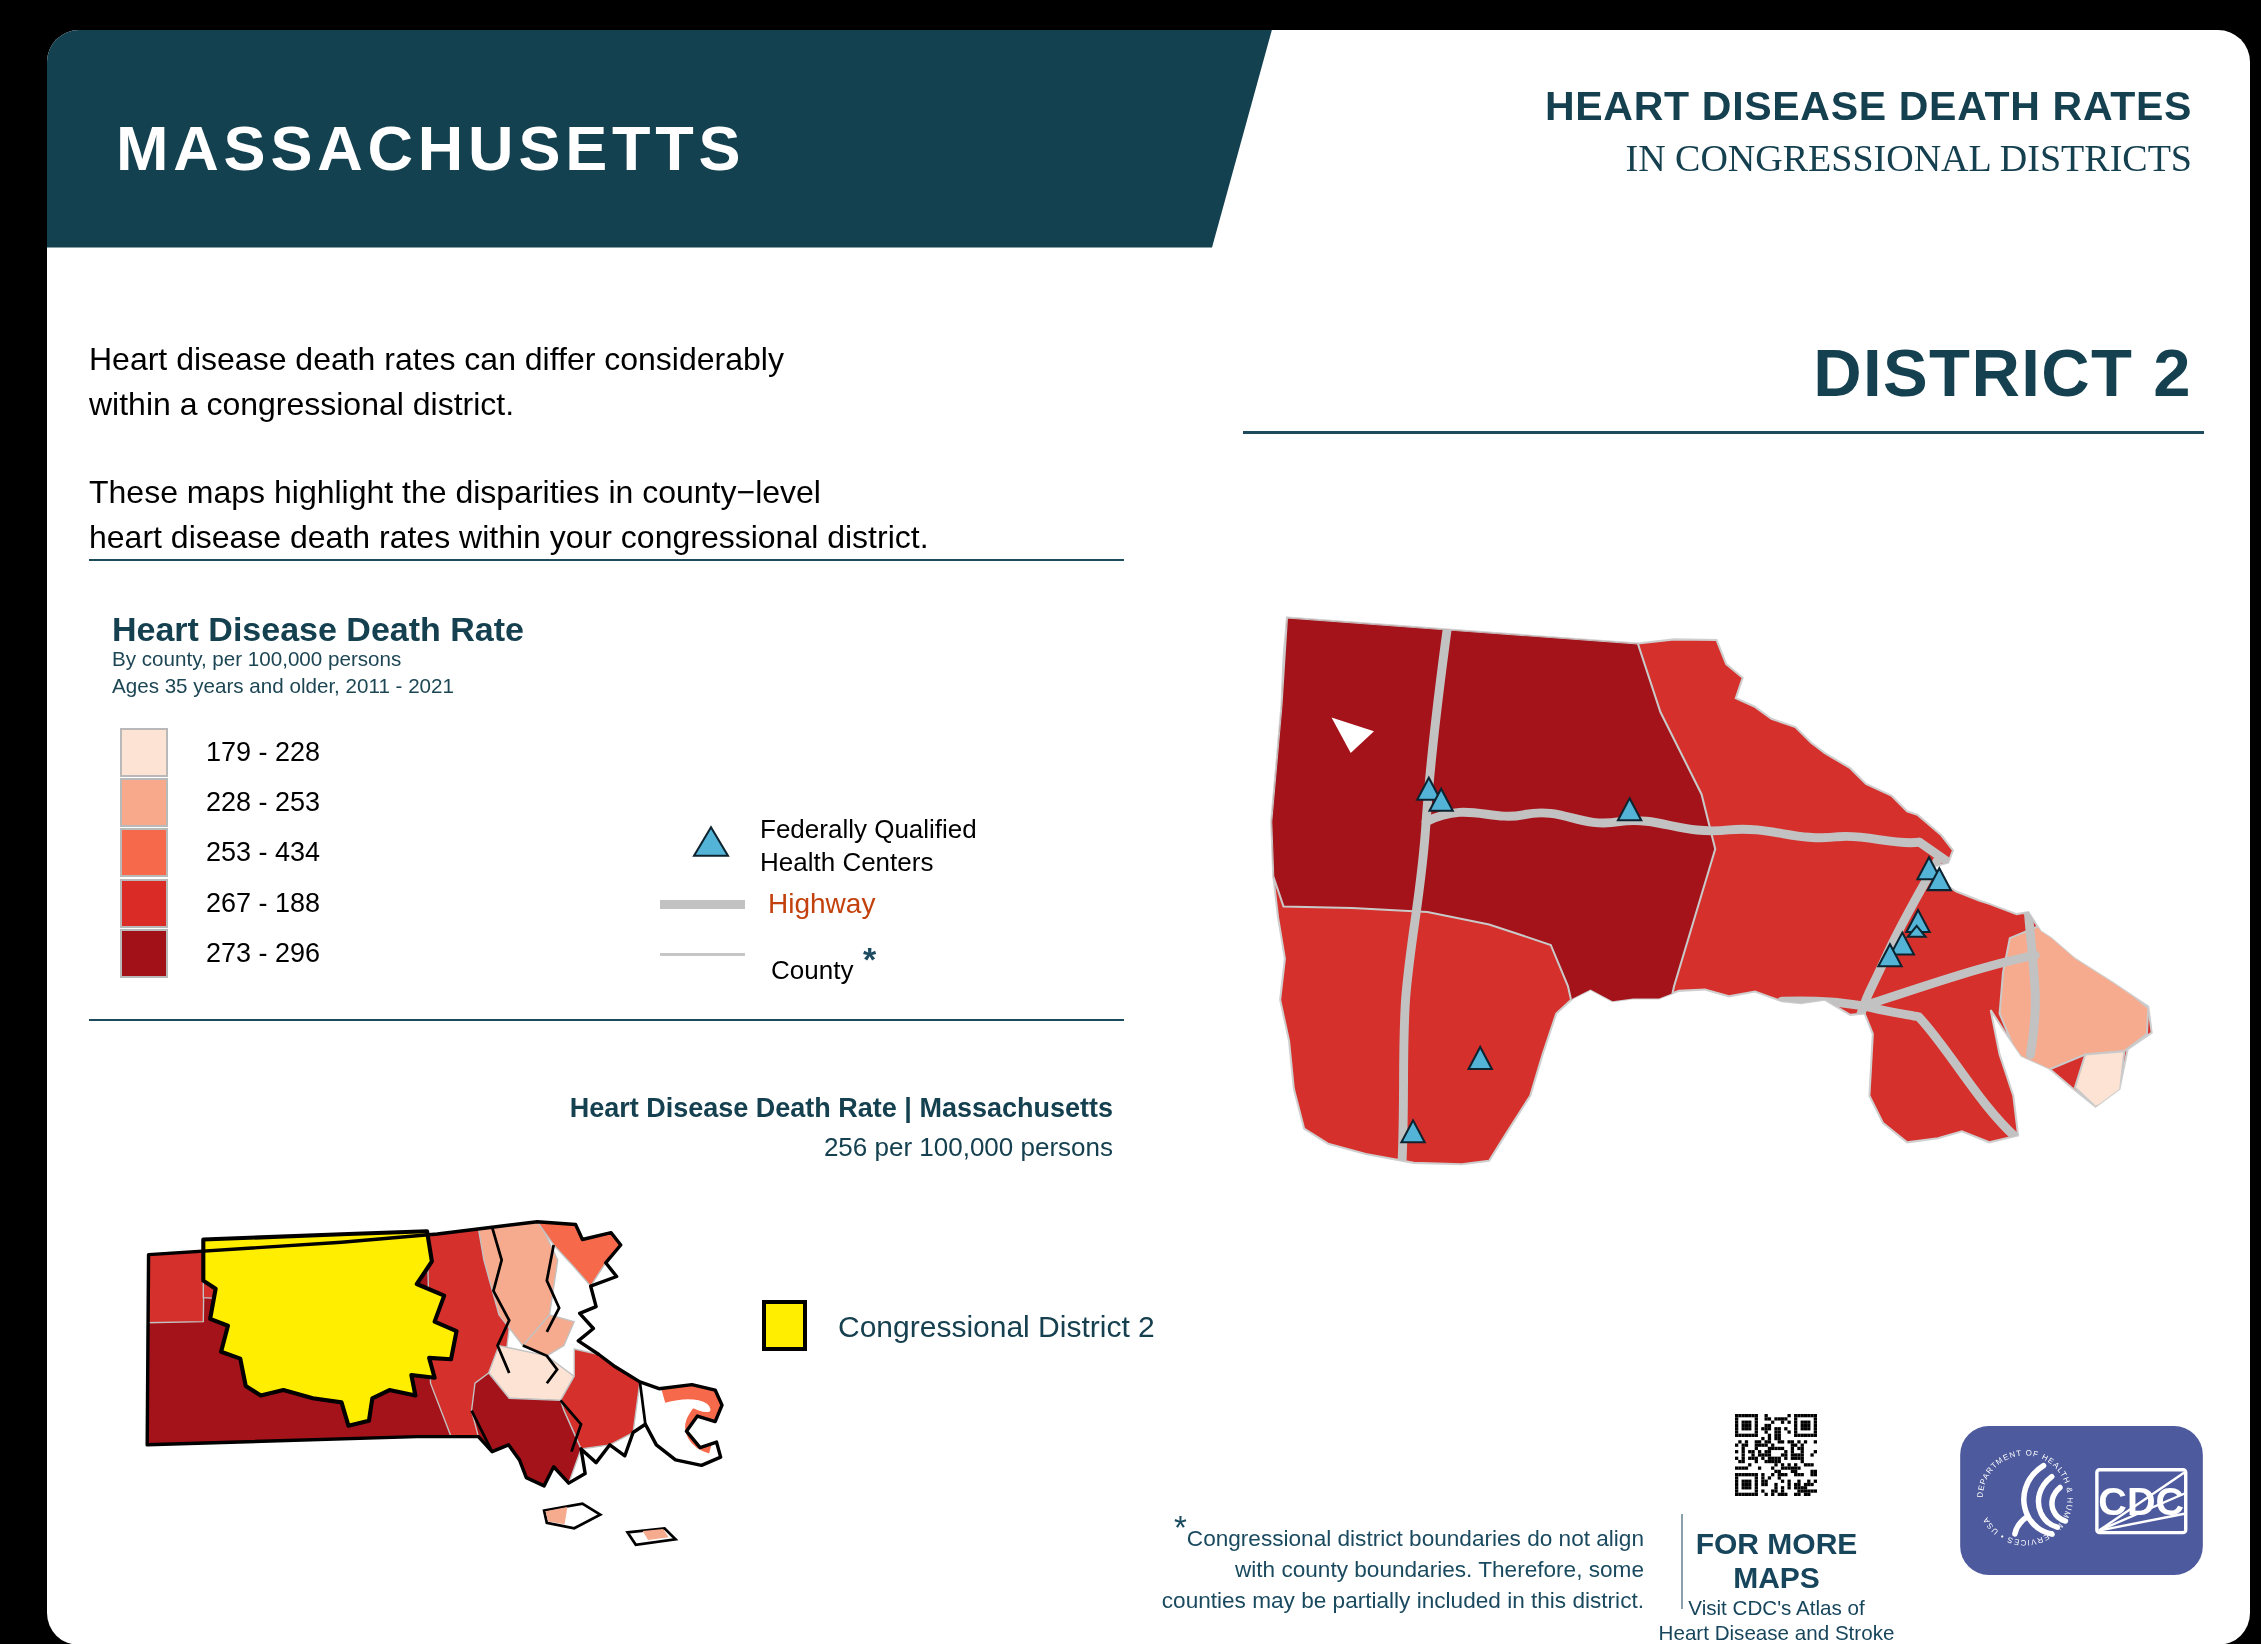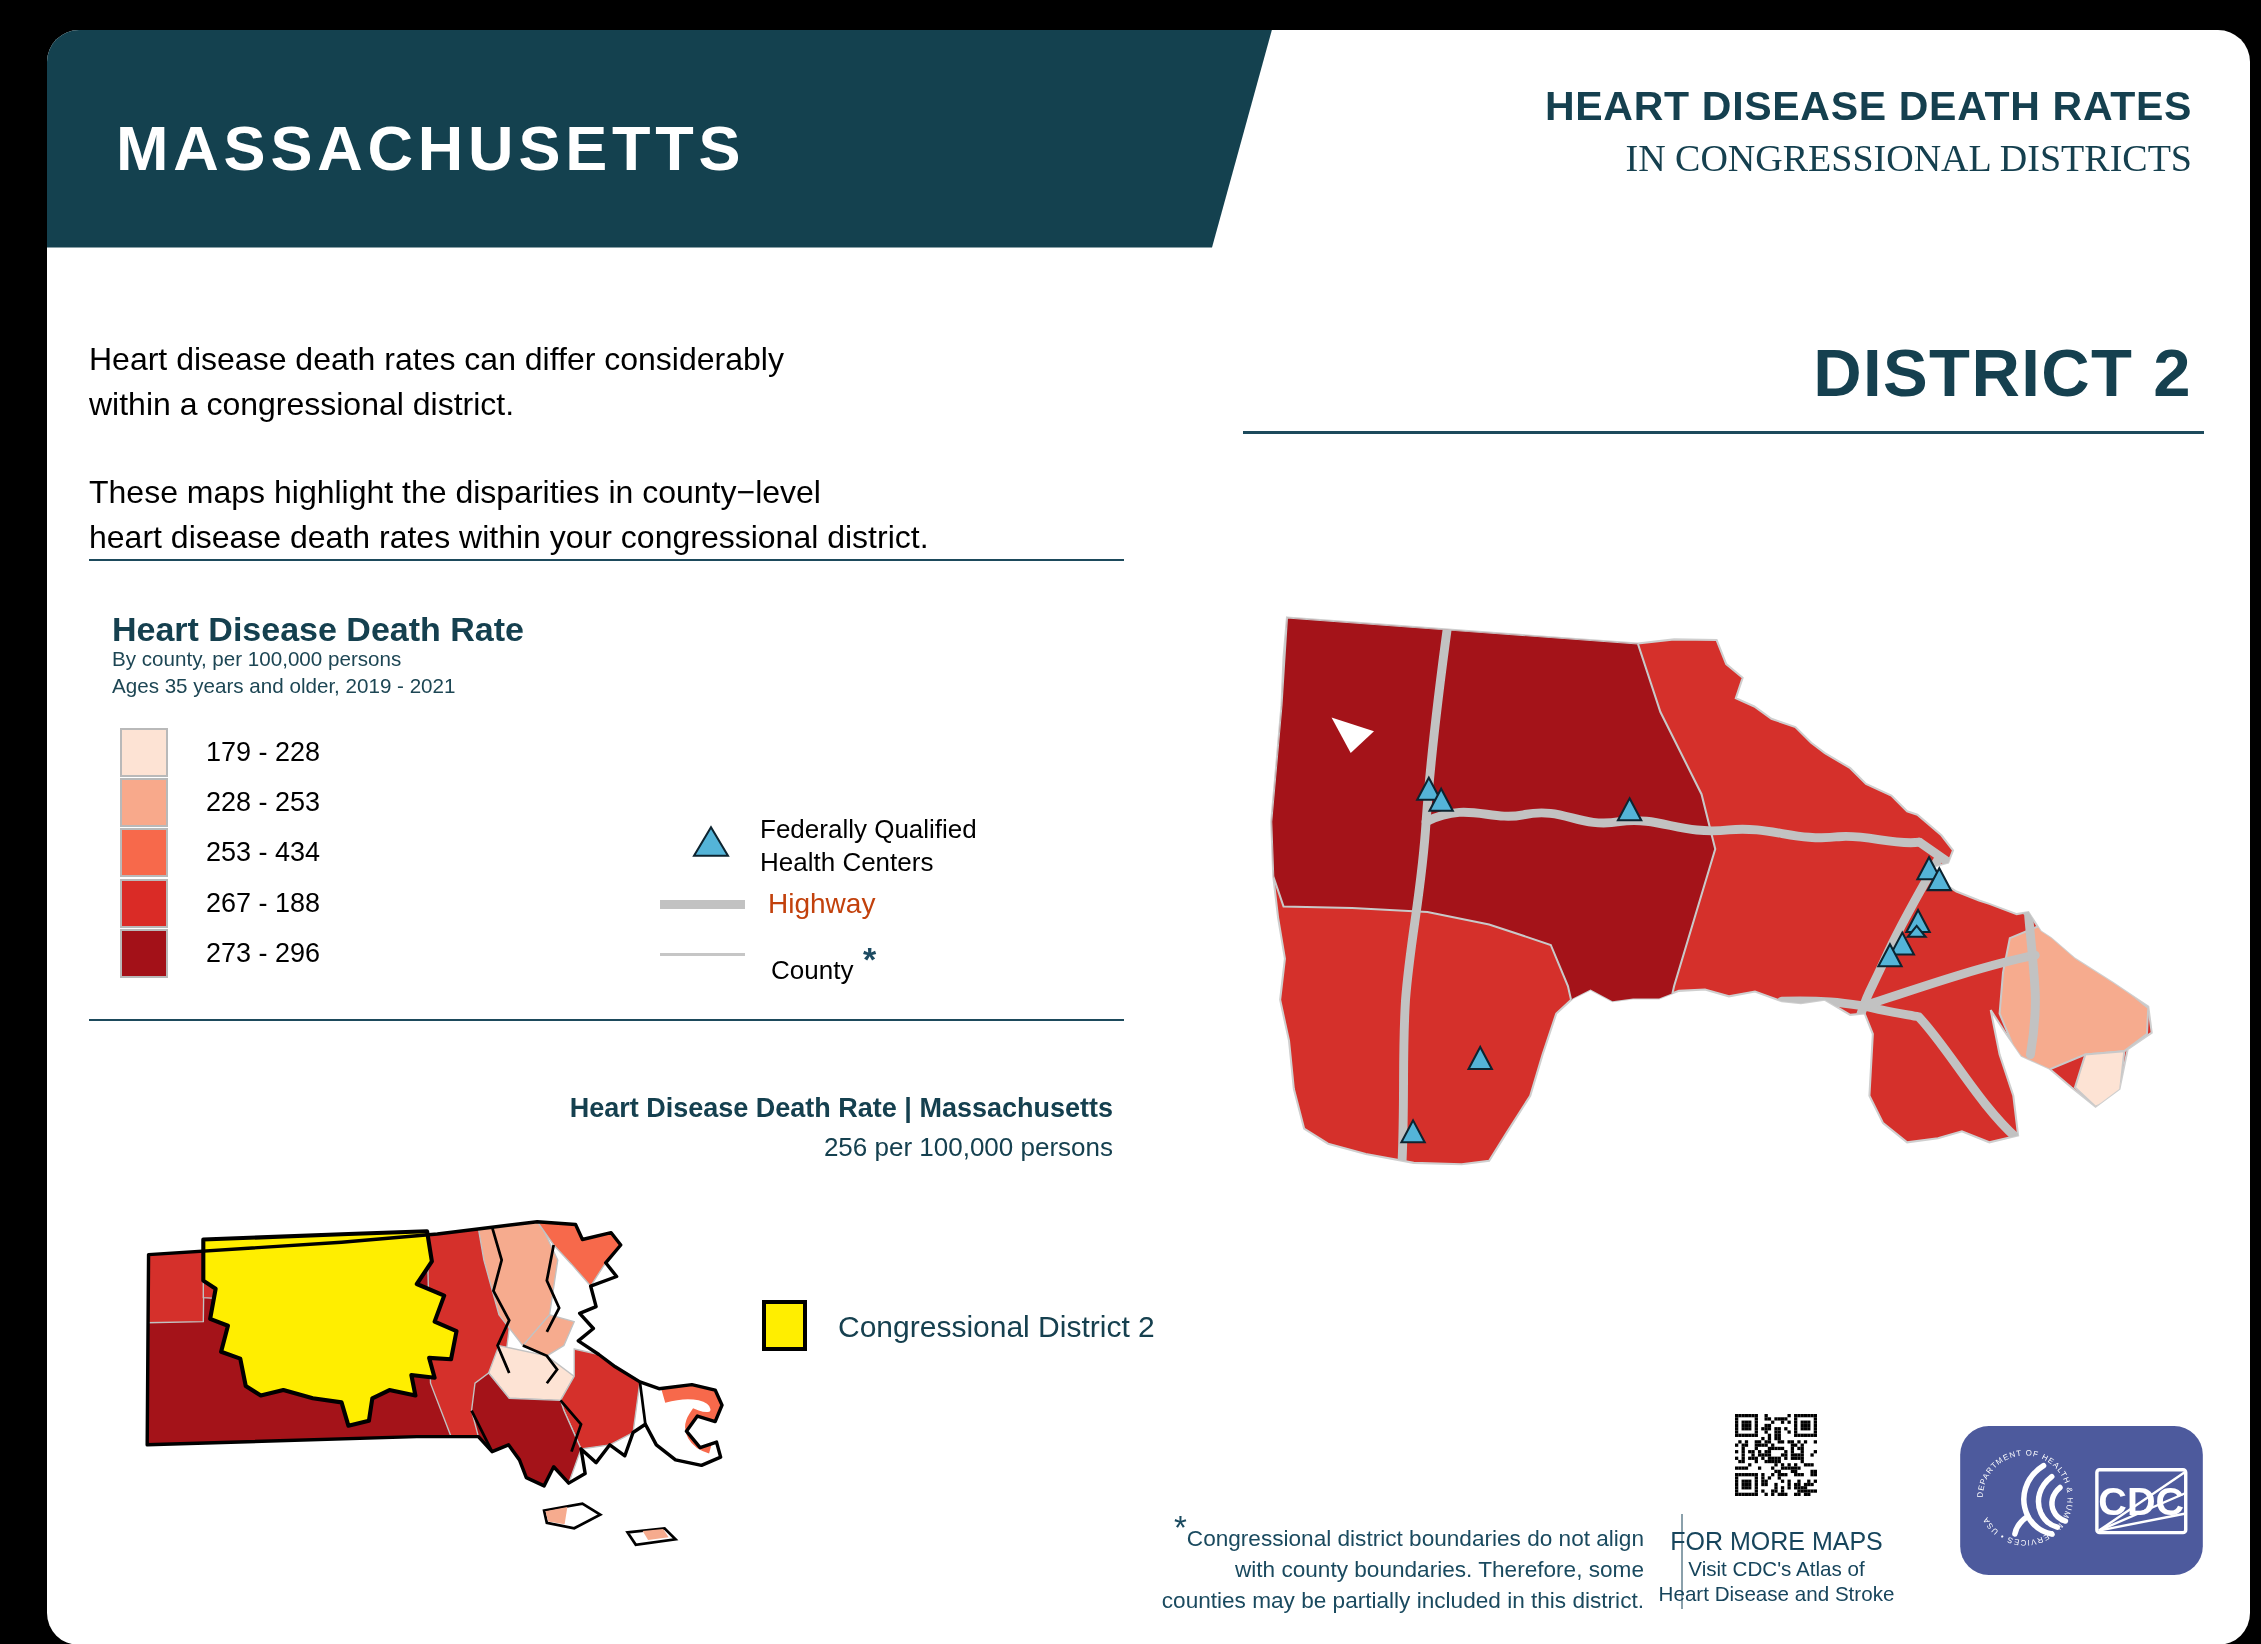--- a/index.html
+++ b/index.html
@@ -54,21 +54,21 @@
   
   .district-map{left:1216px;top:586px;}
 
   
   .footnote{right:606px;top:1475px;text-align:right;color:#1a4a5f;font-size:22.6px;line-height:1.38;}
   .fn-star{color:#1a4a5f;font-size:33px;vertical-align:6.9px;}
   .fn-text{white-space:pre-line;}
   .vrule{left:1634px;top:1484px;width:2.1px;height:95px;background:#8aa0ab;}
   .qr{left:1688px;top:1384px;width:82px;height:82px;background:#fff;}
   .mm{left:1606px;top:1497px;width:247px;text-align:center;color:#17455c;}
-  .mm-t{font-size:25px;font-weight:normal;}
+  .mm-t{font-size:30px;font-weight:bold;}
   .mm-l{font-size:20.6px;line-height:1.25;}
   .logo{left:1913px;top:1396px;}
 </style>
 </head>
 <body>
 
 <div class="page">
 
   <div class="abs banner"></div>
   <div class="abs banner-title">MASSACHUSETTS</div>
@@ -81,21 +81,21 @@
   <div class="abs rule rule-right"></div>
 
   <div class="abs intro p1">Heart disease death rates can differ considerably
 within a congressional district.</div>
   <div class="abs intro p2">These maps highlight the disparities in county−level
 heart disease death rates within your congressional district.</div>
   <div class="abs rule rule-left1"></div>
 
   <div class="abs lg-title">Heart Disease Death Rate</div>
   <div class="abs lg-sub"><span>By county, per 100,000 persons</span>
-<span>Ages 35 years and older, 2019 - 2021</span></div>
+<span>Ages 35 years and older, 2011 - 2021</span></div>
 
   <div class="abs lg-classes">
     <div class="lg-row">
       <div class="lg-swatch" style="background:#fde3d4"></div>
       <div class="lg-range">179 - 228</div>
     </div>
     <div class="lg-row">
       <div class="lg-swatch" style="background:#f8a98b"></div>
       <div class="lg-range">228 - 253</div>
     </div>

